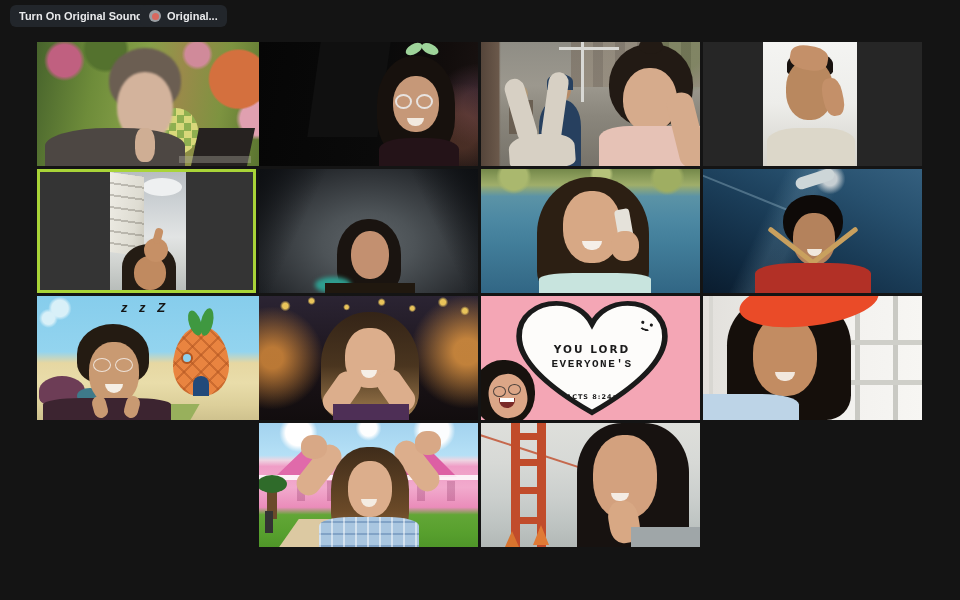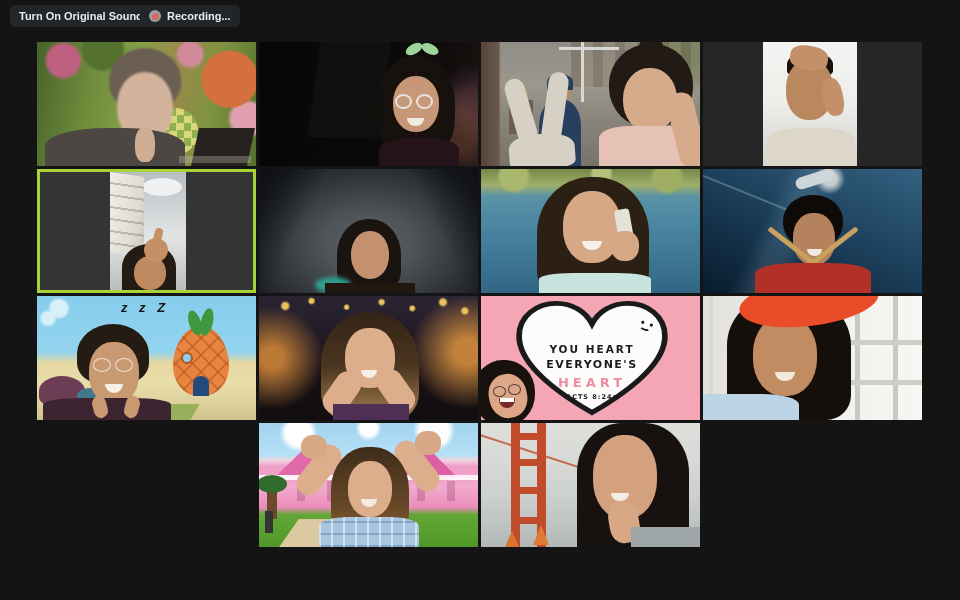--- a/index.html
+++ b/index.html
@@ -13,21 +13,21 @@
   .chip.sound{left:10px;}
   .chip .caret{margin-left:9px;font-size:8px;color:#c9cbce;}
   .chip.rec{left:140px;}
   .recdot{width:12px;height:12px;border-radius:50%;background:#9b9fa3;margin-right:6px;
     display:flex;align-items:center;justify-content:center;}
   .recdot i{display:block;width:7px;height:7px;border-radius:50%;background:#d9695f;}
   
   .gallery{position:absolute;left:37px;top:42px;width:886px;height:505px;}
   .tile{position:absolute;width:219px;height:124px;background:#000;overflow:hidden;}
   .r1{top:0;} .r2{top:127px;} .r3{top:254px;} .r4{top:381px;}
-  .c1{left:0;} .c2{left:222px;} .c3{left:444px;} .c4{left:666px;}
+  .c1{left:0;padding-left:10px;} .c2{left:222px;} .c3{left:444px;} .c4{left:666px;}
   .tile.active{border:3px solid #a9d438;box-sizing:border-box;background:#343434;}
   
   .t1{background:
     radial-gradient(circle at 88% 30%, #d4703e 0 13%, rgba(0,0,0,0) 14%),
     radial-gradient(circle at 12% 15%, #c06080 0 7%, rgba(0,0,0,0) 9%),
     radial-gradient(circle at 70% 10%, #d08a9a 0 6%, rgba(0,0,0,0) 8%),
     radial-gradient(circle at 96% 62%, #e0a0b0 0 7%, rgba(0,0,0,0) 9%),
     radial-gradient(circle at 30% 6%, #54722e 0 10%, rgba(0,0,0,0) 12%),
     linear-gradient(100deg,#47632c 0%,#6e8c3a 25%,#86a048 45%,#9a8a4a 60%,#7d9340 78%,#55702e 100%);}
   .t1 .a{left:117px;top:66px;width:44px;height:46px;border-radius:50% 50% 46% 46%;
@@ -174,21 +174,21 @@
   .t10 .e{left:124px;top:72px;width:26px;height:46px;background:#dcae8c;border-radius:12px;transform:rotate(-35deg);}
   .t10 .f{left:74px;top:108px;width:76px;height:16px;background:#4e2f56;}
   
   .t11{background:#f4a6b5;}
   .t11 .heart{left:30px;top:2px;width:162px;height:120px;}
   .t11 .htext{left:30px;top:0;width:162px;height:120px;text-align:center;
     font-family:"DejaVu Sans",sans-serif;color:#1b1b1b;font-weight:bold;}
   .t11 .htext div{position:absolute;width:100%;}
   .t11 .l1{top:24px;font-size:14px;letter-spacing:5px;}
   .t11 .l2{top:47px;font-size:10.5px;letter-spacing:2px;}
-  .t11 .l3{top:62px;font-size:11px;letter-spacing:1.5px;}
+  .t11 .l3{top:62px;font-size:11px;letter-spacing:1.5px;font-family:Liberation Mono, monospace;}
   .t11 .l4{top:79px;font-size:13px;letter-spacing:4px;color:#f08ca6;}
   .t11 .l5{top:97px;font-size:6.5px;letter-spacing:1px;}
   .t11 .sm{left:158px;top:26px;width:14px;height:10px;transform:rotate(18deg);}
   .t11 .sm i{position:absolute;width:2.5px;height:2.5px;background:#1b1b1b;border-radius:50%;top:0;}
   .t11 .sm i.d1{left:1px;} .t11 .sm i.d2{left:10px;}
   .t11 .sm u{position:absolute;left:1px;top:2px;width:11px;height:7px;border:2px solid rgba(0,0,0,0);
     border-bottom:2px solid #1b1b1b;border-radius:50%;box-sizing:border-box;}
   .t11 .gh{left:-8px;top:64px;width:62px;height:66px;background:#17120e;border-radius:48%;}
   .t11 .gf{left:8px;top:78px;width:38px;height:44px;background:#dca687;border-radius:46%;transform:rotate(-12deg);}
   .t11 .g1{left:12px;top:90px;width:13px;height:11px;border:1.5px solid rgba(40,40,40,.8);border-radius:50%;box-sizing:border-box;}
@@ -256,21 +256,21 @@
 
 <div class="toolbar">
   <div class="chip sound">
     <span>Turn On Original Sound</span>
     <span class="caret">▾</span>
   </div>
   <div class="chip rec">
     <span class="recdot">
         <i></i>
       </span>
-    <span>Recording...</span>
+    <span>Original...</span>
   </div>
 </div>
 
 <div class="gallery">
 
   <div class="tile t1 r1 c1">
     <div class="s b"></div>
     <div class="s a"></div>
     <div class="s c"></div>
     <div class="s d"></div>
@@ -385,23 +385,22 @@
     <div class="s d"></div>
     <div class="s e"></div>
     <div class="s f"></div>
   </div>
 
   <div class="tile t11 r3 c3">
     <svg class="s heart" viewBox="0 0 100 88" preserveAspectRatio="none">
       <path d="M50 84 C18 62 5 44 5 28 C5 13 16 4 28 4 C38 4 46 10 50 19 C54 10 62 4 72 4 C84 4 95 13 95 28 C95 44 82 62 50 84 Z" fill="#fdfcfa" stroke="#1a1a1a" stroke-width="3.5"></path>
     </svg>
     <div class="s htext">
-      <div class="l2">YOU HEART</div>
+      <div class="l2">YOU LORD</div>
       <div class="l3">EVERYONE'S</div>
-      <div class="l4">HEART</div>
       <div class="l5">ACTS 8:24a</div>
     </div>
     <div class="s sm">
       <i class="d1"></i>
         <i class="d2"></i>
         <u></u>
     </div>
     <div class="s gh"></div>
     <div class="s gf"></div>
     <div class="s g1"></div>

